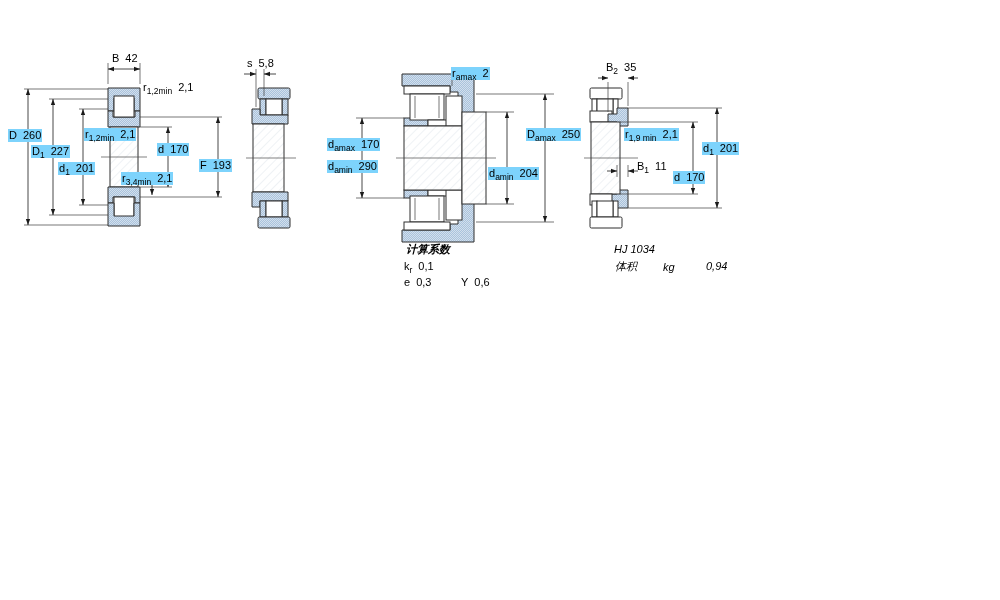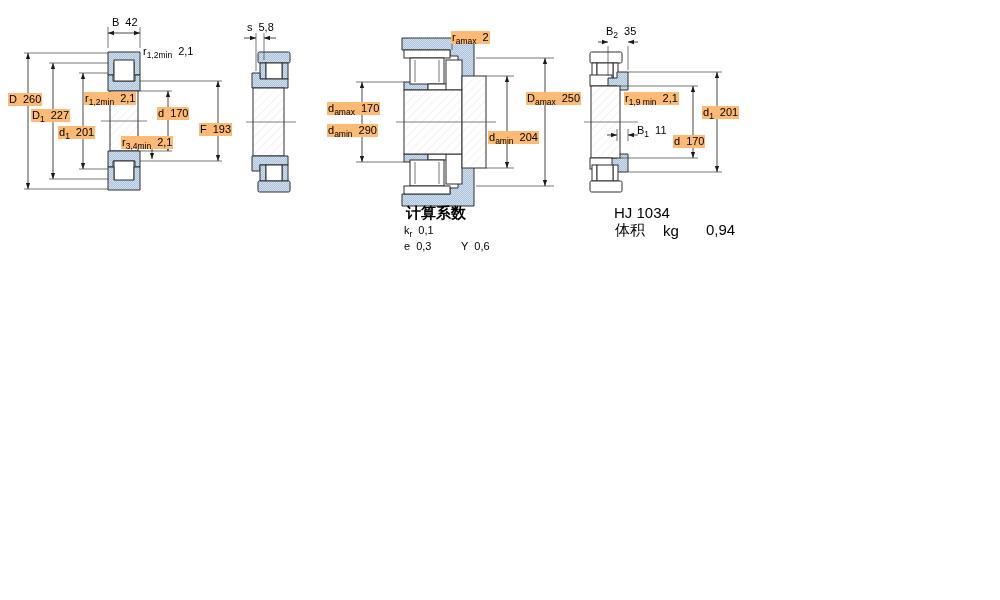--- a/index.html
+++ b/index.html
@@ -1,23 +1,23 @@
 <!DOCTYPE html>
 <html><head>
 <meta charset="utf-8">
 <style>
   html,body{margin:0;padding:0;background:#fff;}
   #canvas{position:relative;width:1000px;height:484px;background:#ffffff;overflow:hidden;
-          font-family:"Liberation Sans",sans-serif;color:#000;}
+          font-family:"Liberation Sans",sans-serif;color:#000;margin-top:36px;}
   #drawing{position:absolute;left:0;top:0;}
   .dim{position:absolute;font-size:11px;line-height:12px;white-space:nowrap;color:#000;}
   .dim .sub{font-size:8.5px;position:relative;top:3px;}
   .dim .val{margin-left:6px;}
-  .onln{background:#fdba74;padding:0 1px;}
-  .txt{position:absolute;font-size:15px;line-height:12px;white-space:nowrap;color:#000;}
+  .onln{background:#7dd3fc;padding:0 1px;}
+  .txt{position:absolute;font-size:11px;line-height:12px;white-space:nowrap;color:#000;font-style:italic;}
   .bold{font-weight:bold;}
   
   .ring{stroke:#2f2f2f;stroke-width:1;fill:url(#bd);}
   .wring{stroke:#2f2f2f;stroke-width:1;fill:#ffffff;}
   .hring{stroke:#2f2f2f;stroke-width:1;fill:url(#lh);}
   .dl{stroke:#1a1a1a;stroke-width:0.8;marker-start:url(#ar);marker-end:url(#ar);}
   .dle{stroke:#1a1a1a;stroke-width:0.8;marker-end:url(#ar);}
   .ext{stroke:#3c3c3c;stroke-width:0.7;}
   .cl{stroke:#4a4a4a;stroke-width:0.7;}
 </style>

